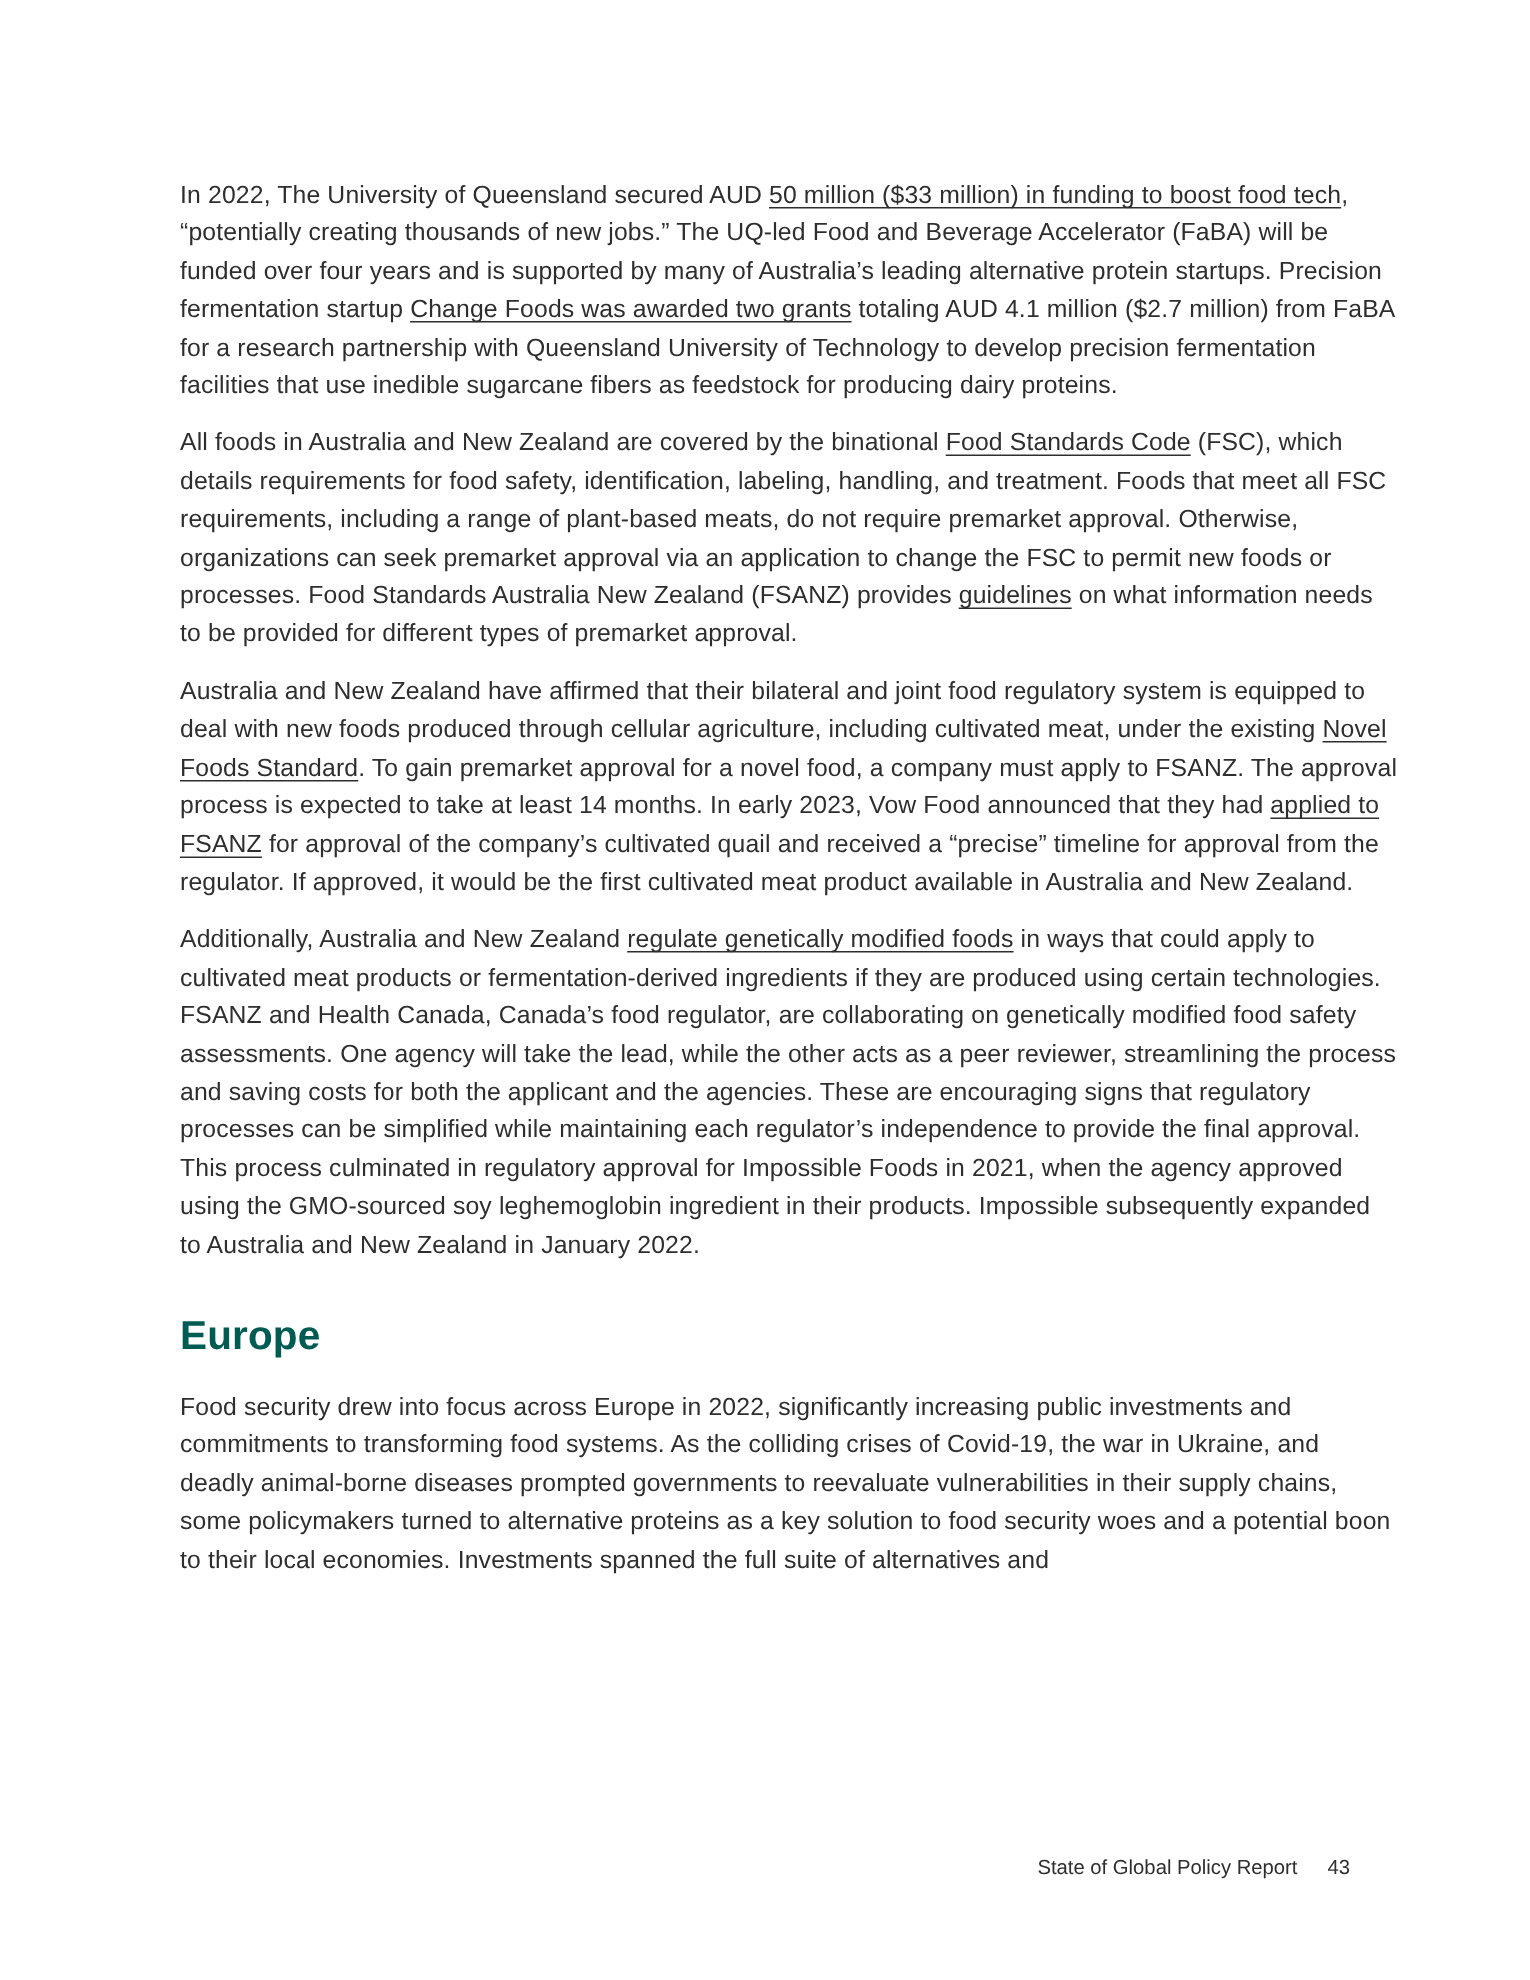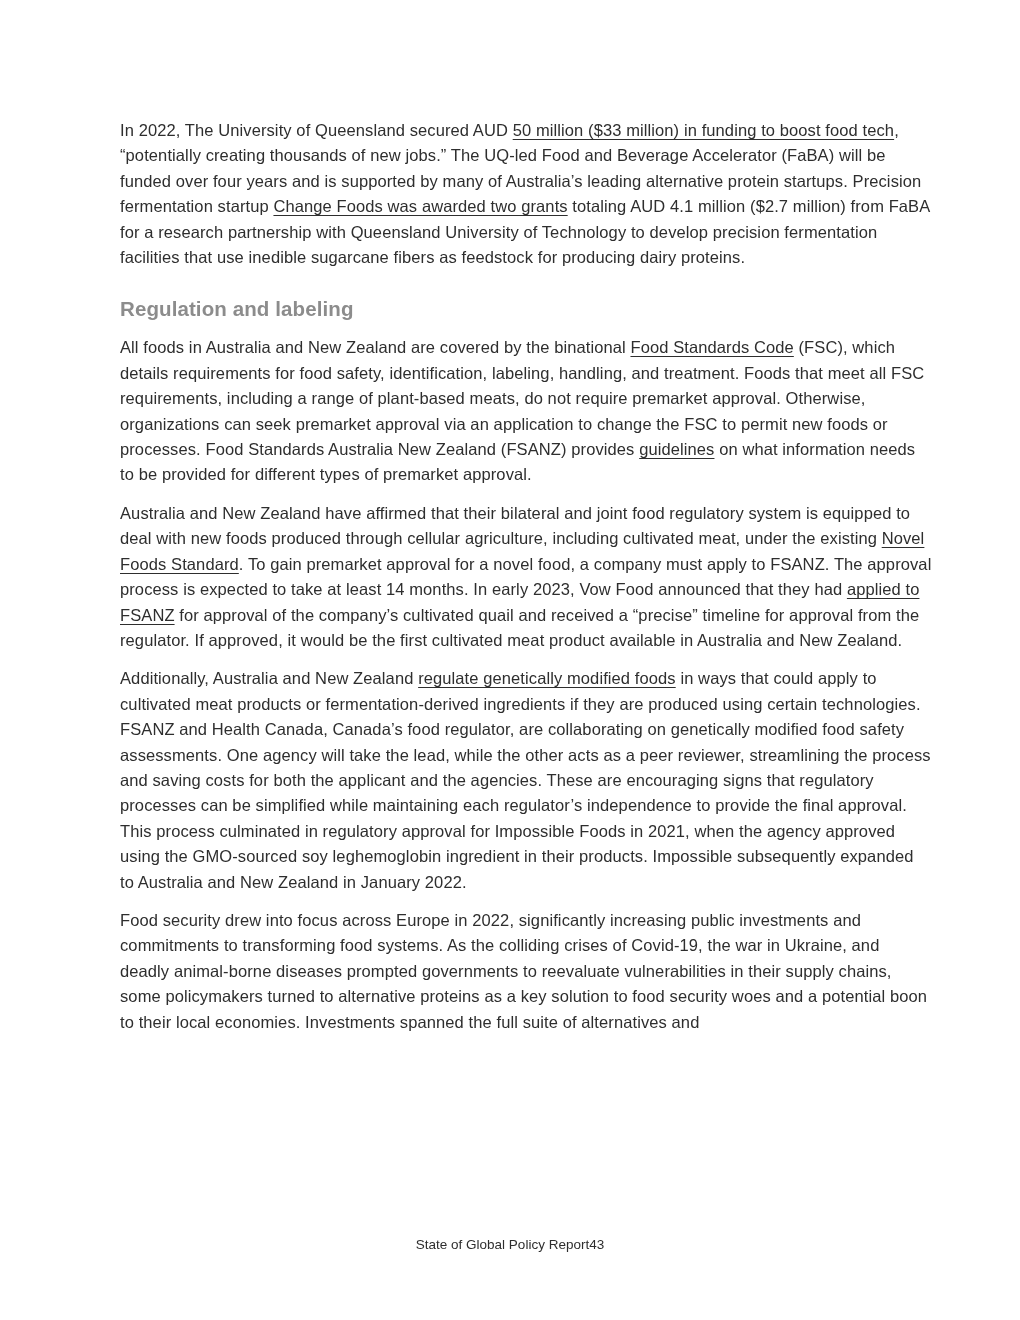--- a/index.html
+++ b/index.html
@@ -41,35 +41,36 @@
     text-underline-offset: 3px;
     text-decoration-thickness: 1px;
     cursor: pointer;
   }
   .footer {
     position: absolute;
     left: 120px;
     right: 120px;
     bottom: 68px;
     display: flex;
-    justify-content: center;
+    justify-content: flex-end;
     align-items: baseline;
     font-size: 13.5px;
     color: var(--body-text, #2e2e2e);
+    gap: 20px;
   }
 </style>
 </head>
 <body>
 
 <div class="page">
   <main class="content">
       <p><span>In 2022, The University of Queensland secured AUD </span><a class="inline-link" href="#">50 million ($33 million) in funding to boost food tech</a><span>, “potentially creating thousands of new jobs.” The UQ-led Food and Beverage Accelerator (FaBA) will be funded over four years and is supported by many of Australia’s leading alternative protein startups. Precision fermentation startup </span><a class="inline-link" href="#">Change Foods was awarded two grants</a><span> totaling AUD 4.1 million ($2.7 million) from FaBA for a research partnership with Queensland University of Technology to develop precision fermentation facilities that use inedible sugarcane fibers as feedstock for producing dairy proteins.</span></p>
-      <h2 class="subheading">Regulation and labeling</h2>
       <p><span>All foods in Australia and New Zealand are covered by the binational </span><a class="inline-link" href="#">Food Standards Code</a><span> (FSC), which details requirements for food safety, identification, labeling, handling, and treatment. Foods that meet all FSC requirements, including a range of plant-based meats, do not require premarket approval. Otherwise, organizations can seek premarket approval via an application to change the FSC to permit new foods or processes. Food Standards Australia New Zealand (FSANZ) provides </span><a class="inline-link" href="#">guidelines</a><span> on what information needs to be provided for different types of premarket approval.</span></p>
       <p><span>Australia and New Zealand have affirmed that their bilateral and joint food regulatory system is equipped to deal with new foods produced through cellular agriculture, including cultivated meat, under the existing </span><a class="inline-link" href="#">Novel Foods Standard</a><span>. To gain premarket approval for a novel food, a company must apply to FSANZ. The approval process is expected to take at least 14 months. In early 2023, Vow Food announced that they had </span><a class="inline-link" href="#">applied to FSANZ</a><span> for approval of the company’s cultivated quail and received a “precise” timeline for approval from the regulator. If approved, it would be the first cultivated meat product available in Australia and New Zealand.</span></p>
       <p><span>Additionally, Australia and New Zealand </span><a class="inline-link" href="#">regulate genetically modified foods</a><span> in ways that could apply to cultivated meat products or fermentation-derived ingredients if they are produced using certain technologies. FSANZ and Health Canada, Canada’s food regulator, are collaborating on genetically modified food safety assessments. One agency will take the lead, while the other acts as a peer reviewer, streamlining the process and saving costs for both the applicant and the agencies. These are encouraging signs that regulatory processes can be simplified while maintaining each regulator’s independence to provide the final approval. This process culminated in regulatory approval for Impossible Foods in 2021, when the agency approved using the GMO-sourced soy leghemoglobin ingredient in their products. Impossible subsequently expanded to Australia and New Zealand in January 2022.</span></p>
+      <h1 class="section-heading">Europe</h1>
       <p><span>Food security drew into focus across Europe in 2022, significantly increasing public investments and commitments to transforming food systems. As the colliding crises of Covid-19, the war in Ukraine, and deadly animal-borne diseases prompted governments to reevaluate vulnerabilities in their supply chains, some policymakers turned to alternative proteins as a key solution to food security woes and a potential boon to their local economies. Investments spanned the full suite of alternatives and</span></p>
     </main>
   <footer class="footer">
     <span>State of Global Policy Report</span>
     <span>43</span>
   </footer>
 </div>
 
 </body></html>

